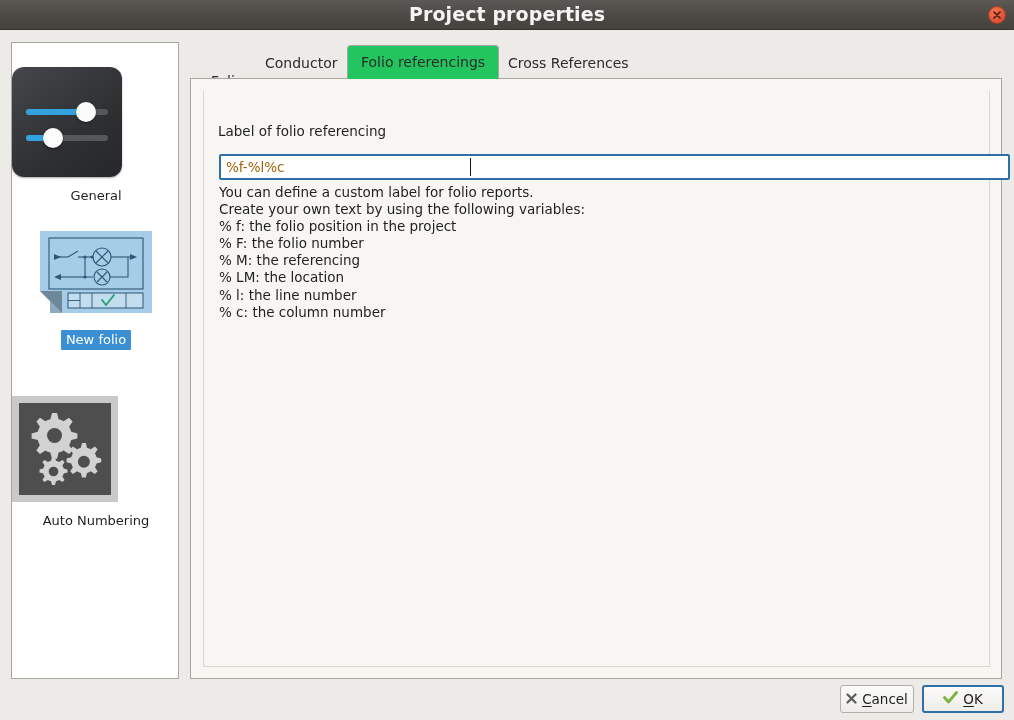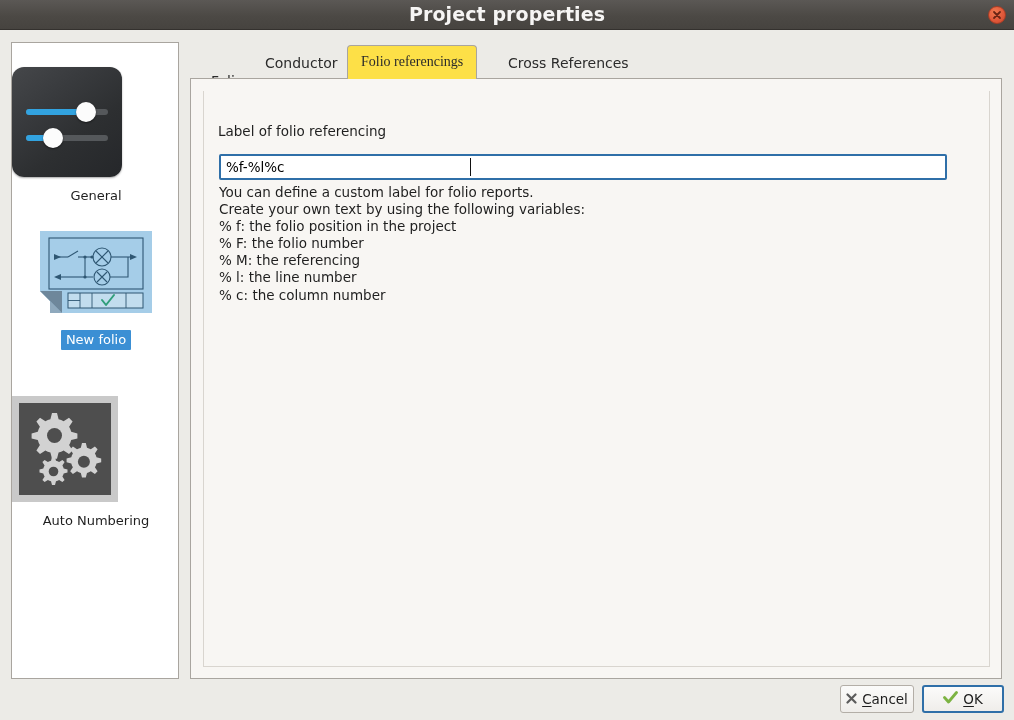--- a/index.html
+++ b/index.html
@@ -156,26 +156,25 @@
     font-size: 14px;
     color: #2b2b2b;
     box-sizing: border-box;
     cursor: pointer;
     white-space: nowrap;
   }
   .tab.active {
     top: 0;
     height: 34px;
     line-height: 32px;
-    background: #fde047;
+    background: #22c55e;
     border: 1px solid #a9a59f;
     border-bottom: none;
     border-radius: 4px 4px 0 0;
     z-index: 3;
-    font-family: Liberation Serif, serif;
   }
 
   .panel {
     position: absolute;
     left: 0;
     top: 33px;
     width: 812px;
     height: 601px;
     background: #f8f6f3;
     border: 1px solid #a9a59f;
@@ -198,29 +197,29 @@
     left: 27px;
     top: 44px;
     font-size: 13.5px;
     color: #1f1f1f;
   }
 
   .text-input {
     position: absolute;
     left: 28px;
     top: 75px;
-    width: 728px;
+    width: 791px;
     height: 26px;
     background: #ffffff;
     border: 2px solid #2f6fa8;
     border-radius: 2px;
     box-sizing: border-box;
     font-family: "DejaVu Sans", "Liberation Sans", sans-serif;
     font-size: 13.5px;
-    color: #000000;
+    color: #a16207;
     padding: 10px 5px;
     outline: none;
   }
   .caret {
     position: absolute;
     left: 279px;
     top: 79px;
     width: 1px;
     height: 18px;
     background: #111;
@@ -385,20 +384,21 @@
 
       <input class="text-input" type="text" value="%f-%l%c" style="">
       <div class="caret"></div>
 
       <div class="helptext">
         <div>You can define a custom label for folio reports.</div>
         <div>Create your own text by using the following variables:</div>
         <div>% f: the folio position in the project</div>
         <div>% F: the folio number</div>
         <div>% M: the referencing</div>
+        <div>% LM: the location</div>
         <div>% l: the line number</div>
         <div>% c: the column number</div>
       </div>
     </div>
   </div>
 
   <div class="footer">
     <div class="btn btn-cancel">
       <span>
         <svg width="11" height="11" viewBox="0 0 11 11" aria-hidden="true">

